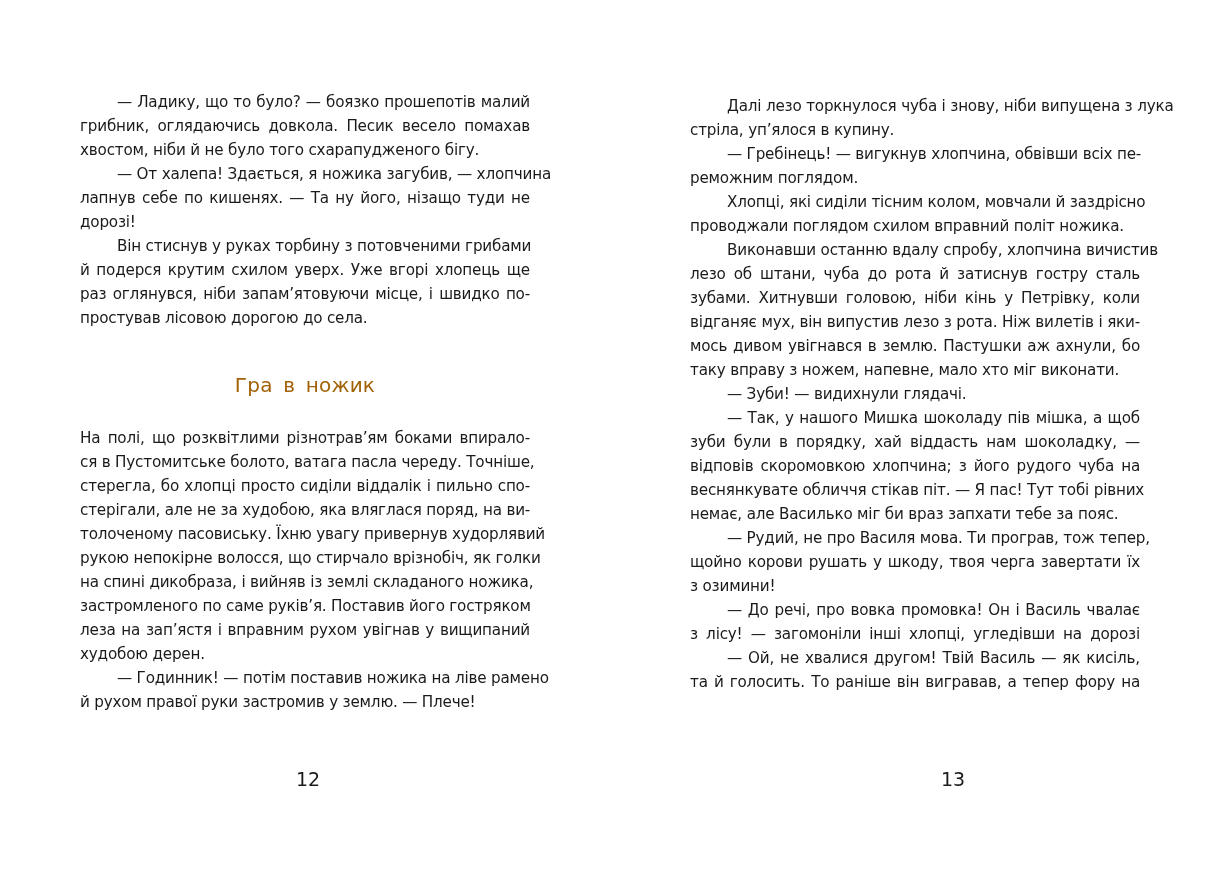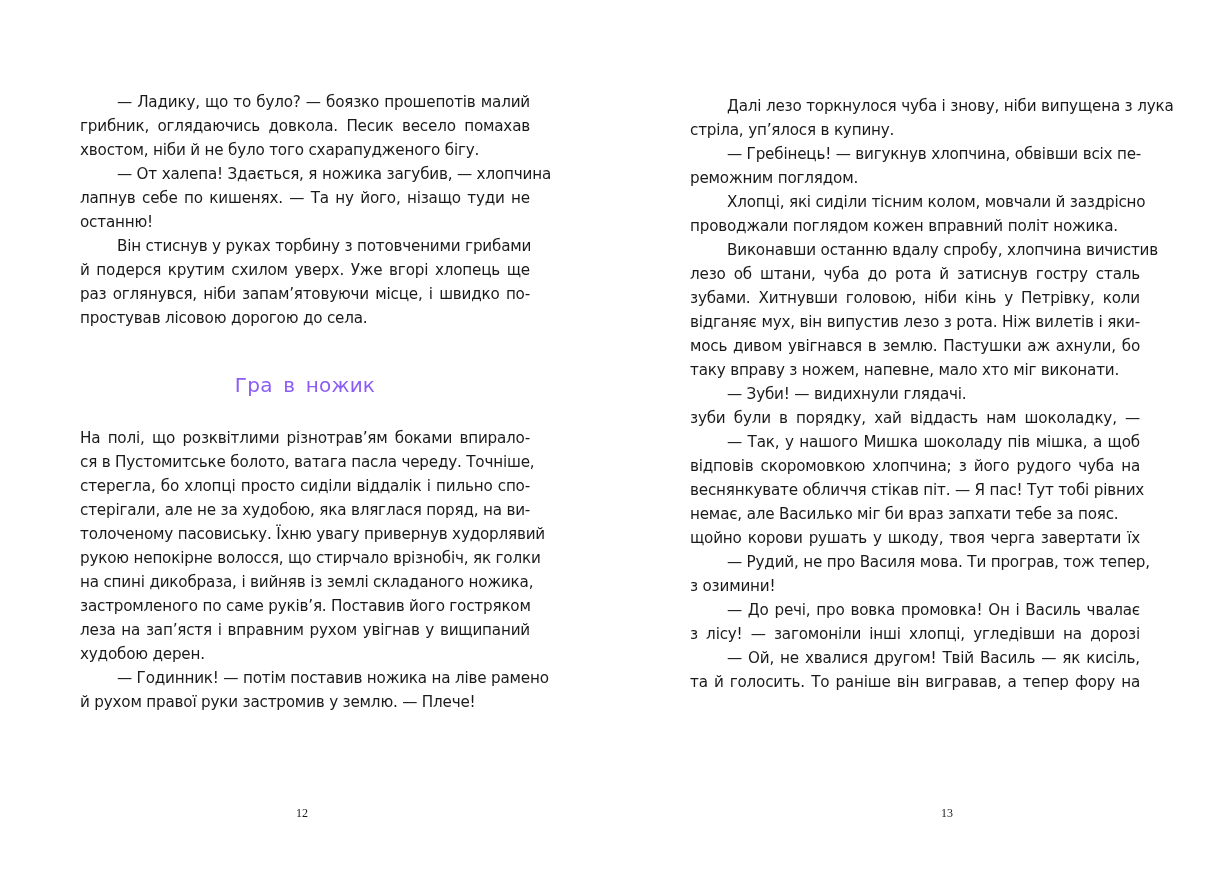--- a/index.html
+++ b/index.html
@@ -9,34 +9,34 @@
   .page.left { left:0; width:609px; }
   .page.right { left:609px; width:610px; }
   .col { position:absolute; }
   .left .col { left:80px; width:450px; }
   .right .col { left:81px; width:450px; }
   .line { height:24px; line-height:24px; font-size:15.2px; white-space:nowrap;
           text-align:justify; text-align-last:justify; letter-spacing:-0.2px; }
   .line.last { text-align-last:left; }
   .line.indent { padding-left:37px; }
   .title { position:absolute; left:80px; width:450px; top:373px; text-align:center;
-           font-size:20px; font-weight:normal; letter-spacing:0.2px; word-spacing:4px; color:#8b5cf6; }
-  .pnum { position:absolute; top:806px; font-size:12px; color:#1a1a1a;font-family:Liberation Serif, serif; }
+           font-size:20px; font-weight:normal; letter-spacing:0.2px; word-spacing:4px; color:#a16207; }
+  .pnum { position:absolute; top:768px; font-size:19px; color:#1a1a1a; }
 </style>
 </head>
 <body>
 
 <div class="page left">
   <div class="col" id="lb1" style="top:90px;">
       <div class="line indent">— Ладику, що то було? — боязко прошепотів малий</div>
       <div class="line">грибник, оглядаючись довкола. Песик весело помахав</div>
       <div class="line last">хвостом, ніби й не було того схарапудженого бігу.</div>
       <div class="line indent">— От халепа! Здається, я ножика загубив, — хлопчина</div>
       <div class="line">лапнув себе по кишенях. — Та ну його, нізащо туди не</div>
-      <div class="line last">останню!</div>
+      <div class="line last">дорозі!</div>
       <div class="line indent">Він стиснув у руках торбину з потовченими грибами</div>
       <div class="line">й подерся крутим схилом уверх. Уже вгорі хлопець ще</div>
       <div class="line">раз оглянувся, ніби запам’ятовуючи місце, і швидко по-</div>
       <div class="line last">простував лісовою дорогою до села.</div>
     </div>
   <div class="title">Гра в ножик</div>
   <div class="col" id="lb2" style="top:426px;">
       <div class="line">На полі, що розквітлими різнотрав’ям боками впирало-</div>
       <div class="line">ся в Пустомитське болото, ватага пасла череду. Точніше,</div>
       <div class="line">стерегла, бо хлопці просто сиділи віддалік і пильно спо-</div>
@@ -53,35 +53,35 @@
   <div class="pnum" style="left:296px;">12</div>
 </div>
 
 <div class="page right">
   <div class="col" id="rb1" style="top:88px;margin-top:6px;">
       <div class="line indent">Далі лезо торкнулося чуба і знову, ніби випущена з лука</div>
       <div class="line last">стріла, уп’ялося в купину.</div>
       <div class="line indent">— Гребінець! — вигукнув хлопчина, обвівши всіх пе-</div>
       <div class="line last">реможним поглядом.</div>
       <div class="line indent">Хлопці, які сиділи тісним колом, мовчали й заздрісно</div>
-      <div class="line last">проводжали поглядом кожен вправний політ ножика.</div>
+      <div class="line last">проводжали поглядом схилом вправний політ ножика.</div>
       <div class="line indent">Виконавши останню вдалу спробу, хлопчина вичистив</div>
       <div class="line">лезо об штани, чуба до рота й затиснув гостру сталь</div>
       <div class="line">зубами. Хитнувши головою, ніби кінь у Петрівку, коли</div>
       <div class="line">відганяє мух, він випустив лезо з рота. Ніж вилетів і яки-</div>
       <div class="line">мось дивом увігнався в землю. Пастушки аж ахнули, бо</div>
       <div class="line last">таку вправу з ножем, напевне, мало хто міг виконати.</div>
       <div class="line indent last">— Зуби! — видихнули глядачі.</div>
+      <div class="line indent">— Так, у нашого Мишка шоколаду пів мішка, а щоб</div>
       <div class="line">зуби були в порядку, хай віддасть нам шоколадку, —</div>
-      <div class="line indent">— Так, у нашого Мишка шоколаду пів мішка, а щоб</div>
       <div class="line">відповів скоромовкою хлопчина; з його рудого чуба на</div>
       <div class="line">веснянкувате обличчя стікав піт. — Я пас! Тут тобі рівних</div>
       <div class="line last">немає, але Василько міг би враз запхати тебе за пояс.</div>
+      <div class="line indent">— Рудий, не про Василя мова. Ти програв, тож тепер,</div>
       <div class="line">щойно корови рушать у шкоду, твоя черга завертати їх</div>
-      <div class="line indent">— Рудий, не про Василя мова. Ти програв, тож тепер,</div>
       <div class="line last">з озимини!</div>
       <div class="line indent">— До речі, про вовка промовка! Он і Василь чвалає</div>
       <div class="line">з лісу! — загомоніли інші хлопці, угледівши на дорозі</div>
       <div class="line indent">— Ой, не хвалися другом! Твій Василь — як кисіль,</div>
       <div class="line">та й голосить. То раніше він вигравав, а тепер фору на</div>
     </div>
   <div class="pnum" style="left:296px;margin-left:36px;">13</div>
 </div>
 
 </body></html>

